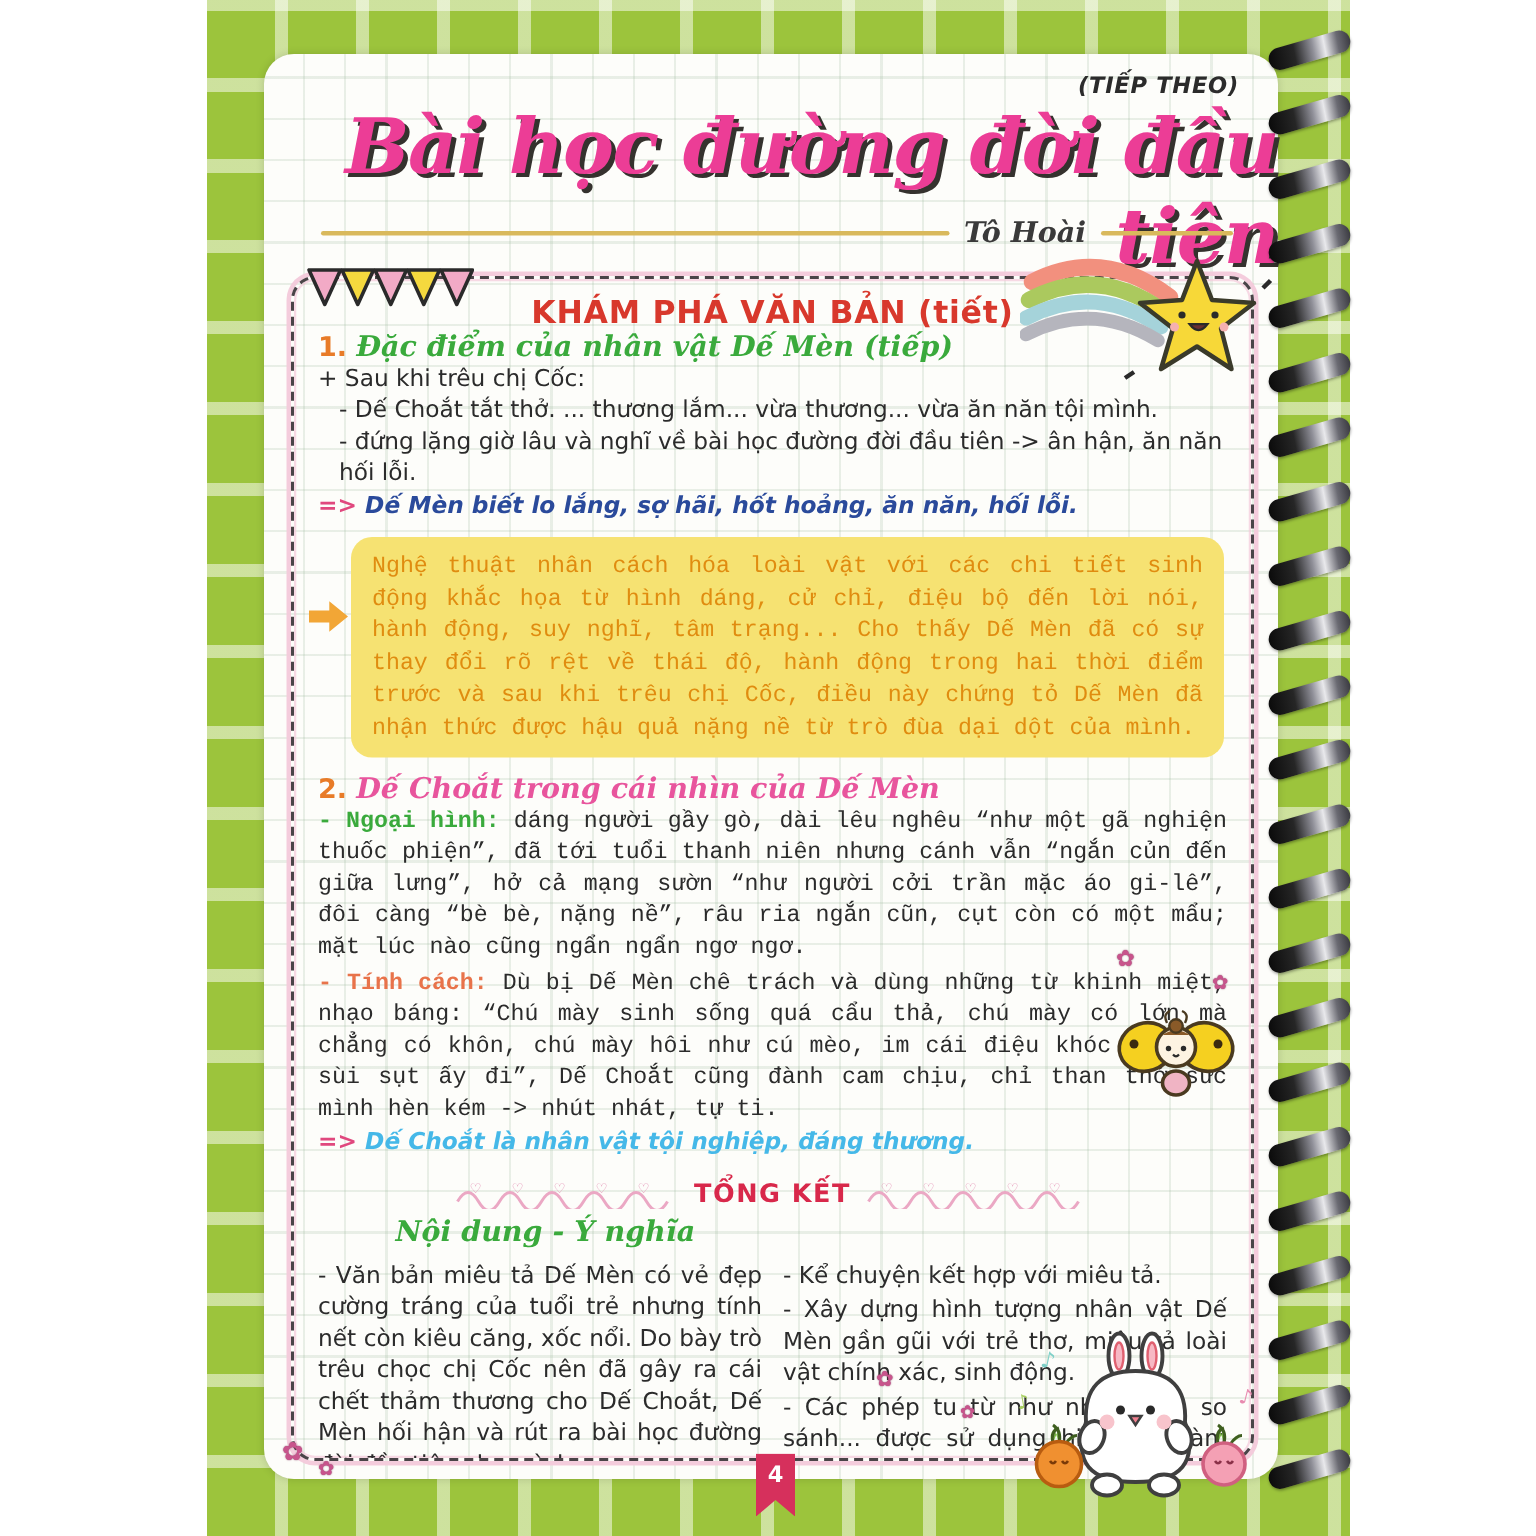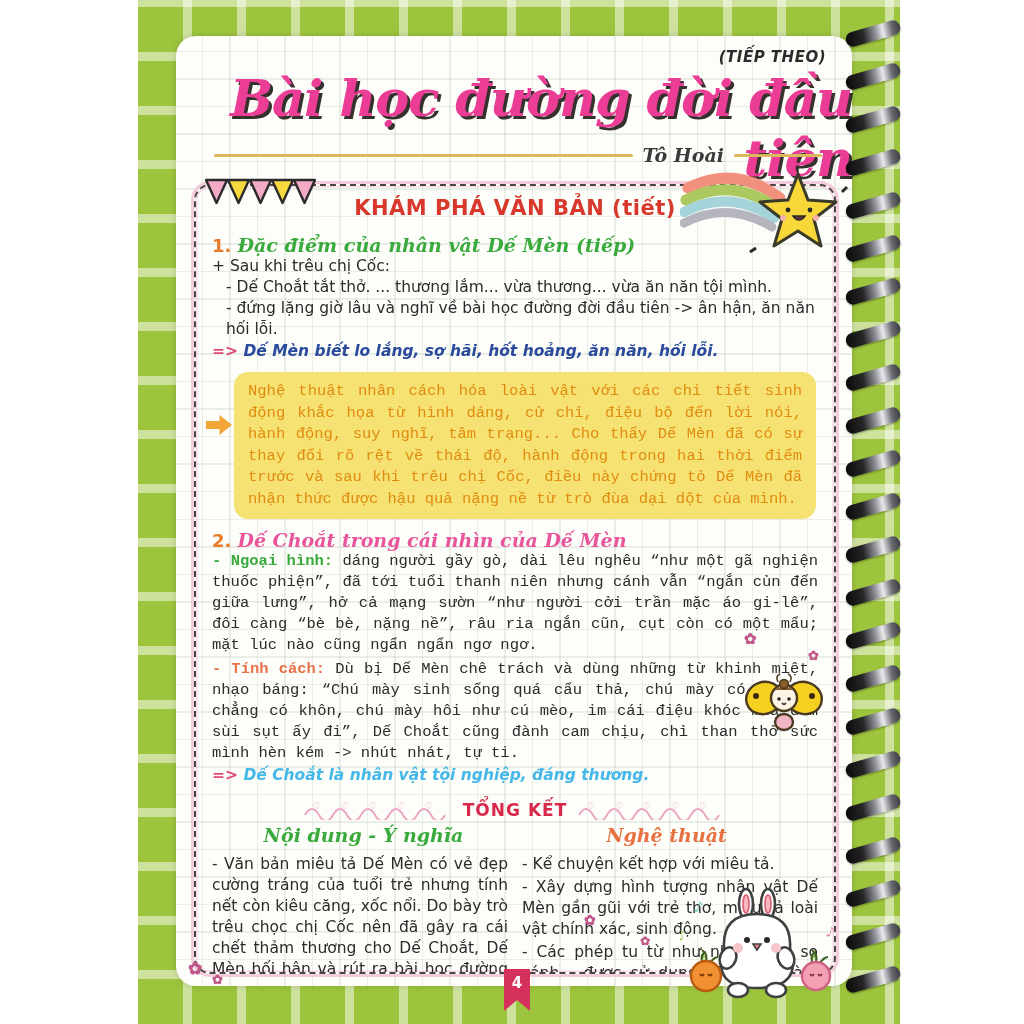--- a/index.html
+++ b/index.html
@@ -50,21 +50,21 @@
     border:2.5px dashed #4a4448; border-radius:16px;
     box-shadow:0 0 0 3px rgba(243,201,218,.95), inset 0 0 0 1.5px rgba(243,201,218,.7); }
   .content-inner { position:absolute; inset:0; padding:8px 16px 0 16px; overflow:hidden; }
 
   .bunting { position:absolute; left:8px; top:-8px; z-index:5; }
   .shooting-star { position:absolute; right:-16px; top:-34px; z-index:6; }
 
   .kp-header { text-align:center; font-size:21px; font-weight:bold; color:#d8382c;
     letter-spacing:.5px; margin-top:2px; }
 
-  .item-heading { margin-top:14px; font-size:19px; }
+  .item-heading { margin-top:0; font-size:19px; }
   .item-num { font-weight:bold; color:#e87b28; font-size:18px; }
   .script { font-family:"DejaVu Serif", serif; font-style:italic; font-weight:bold; }
   .h-green { color:#3aaa3c; }
   .h-pink  { color:#e8559d; }
 
   .bodytext { font-size:15.5px; color:#2b2b2b; line-height:21px; }
   .indent1 { padding-left:14px; }
   .concl { font-style:italic; font-weight:bold; margin-top:1px; }
   .concl .marker { color:#e0487e; font-style:normal; }
   .concl-dark { color:#2a4a9b; }
@@ -230,21 +230,20 @@
             <text x="10" y="9" font-size="9" fill="#e391b4">♡</text>
             <text x="38" y="9" font-size="9" fill="#e391b4">♡</text>
             <text x="66" y="9" font-size="9" fill="#e391b4">♡</text>
             <text x="94" y="9" font-size="9" fill="#e391b4">♡</text>
             <text x="122" y="9" font-size="9" fill="#e391b4">♡</text>
           </svg>
         </div>
 
         <div class="col-heads">
           <div class="script h-green">Nội dung - Ý nghĩa</div>
-          <div class="script" style="color:#e87040;">Nghệ thuật</div>
         </div>
 
         <div class="cols">
           <div class="col bodytext">
             <p>- Văn bản miêu tả Dế Mèn có vẻ đẹp cường tráng của tuổi trẻ nhưng tính nết còn kiêu căng, xốc nổi. Do bày trò trêu chọc chị Cốc nên đã gây ra cái chết thảm thương cho Dế Choắt, Dế Mèn hối hận và rút ra bài học đường đời đầu tiên cho mình.</p>
             <p>- Bài học về lối sống thân ái, chan hòa; yêu thương giúp đỡ bạn bè; cách ứng xử lễ độ, khiêm nhường; sự tự chủ; ăn năn hối lỗi trước cử chỉ sai lầm...</p>
           </div>
           <div class="col bodytext">
             <p>- Kể chuyện kết hợp với miêu tả.</p>
             <p>- Xây dựng hình tượng nhân vật Dế Mèn gần gũi với trẻ thơ, miêu tả loài vật chính xác, sinh động.</p>

